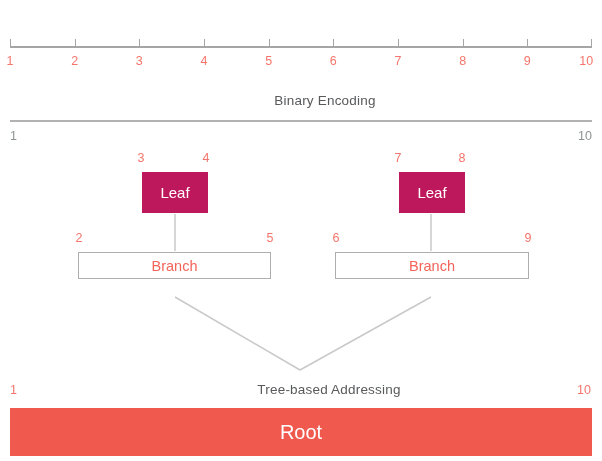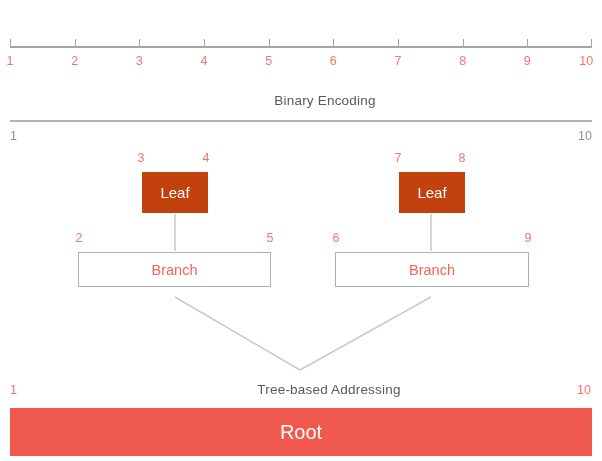--- a/index.html
+++ b/index.html
@@ -82,35 +82,35 @@
     color: #f4756b;
     font-size: 12.5px;
   }
 
   
   .leaf {
     position: absolute;
     top: 172px;
     width: 66px;
     height: 41px;
-    background: #c2410c;
+    background: #be185d;
     color: #ffffff;
     font-size: 15px;
     display: flex;
     align-items: center;
     justify-content: center;
   }
   .leaf-left  { left: 142px; }
   .leaf-right { left: 399px; }
 
   
   .branch {
     position: absolute;
     top: 252px;
-    height: 35px;
+    height: 27px;
     background: #ffffff;
     border: 1px solid #aeaeae;
     color: #f3645a;
     font-size: 14.5px;
     display: flex;
     align-items: center;
     justify-content: center;
   }
   .branch-left  { left: 78px;  width: 193px; }
   .branch-right { left: 335px; width: 194px; }

